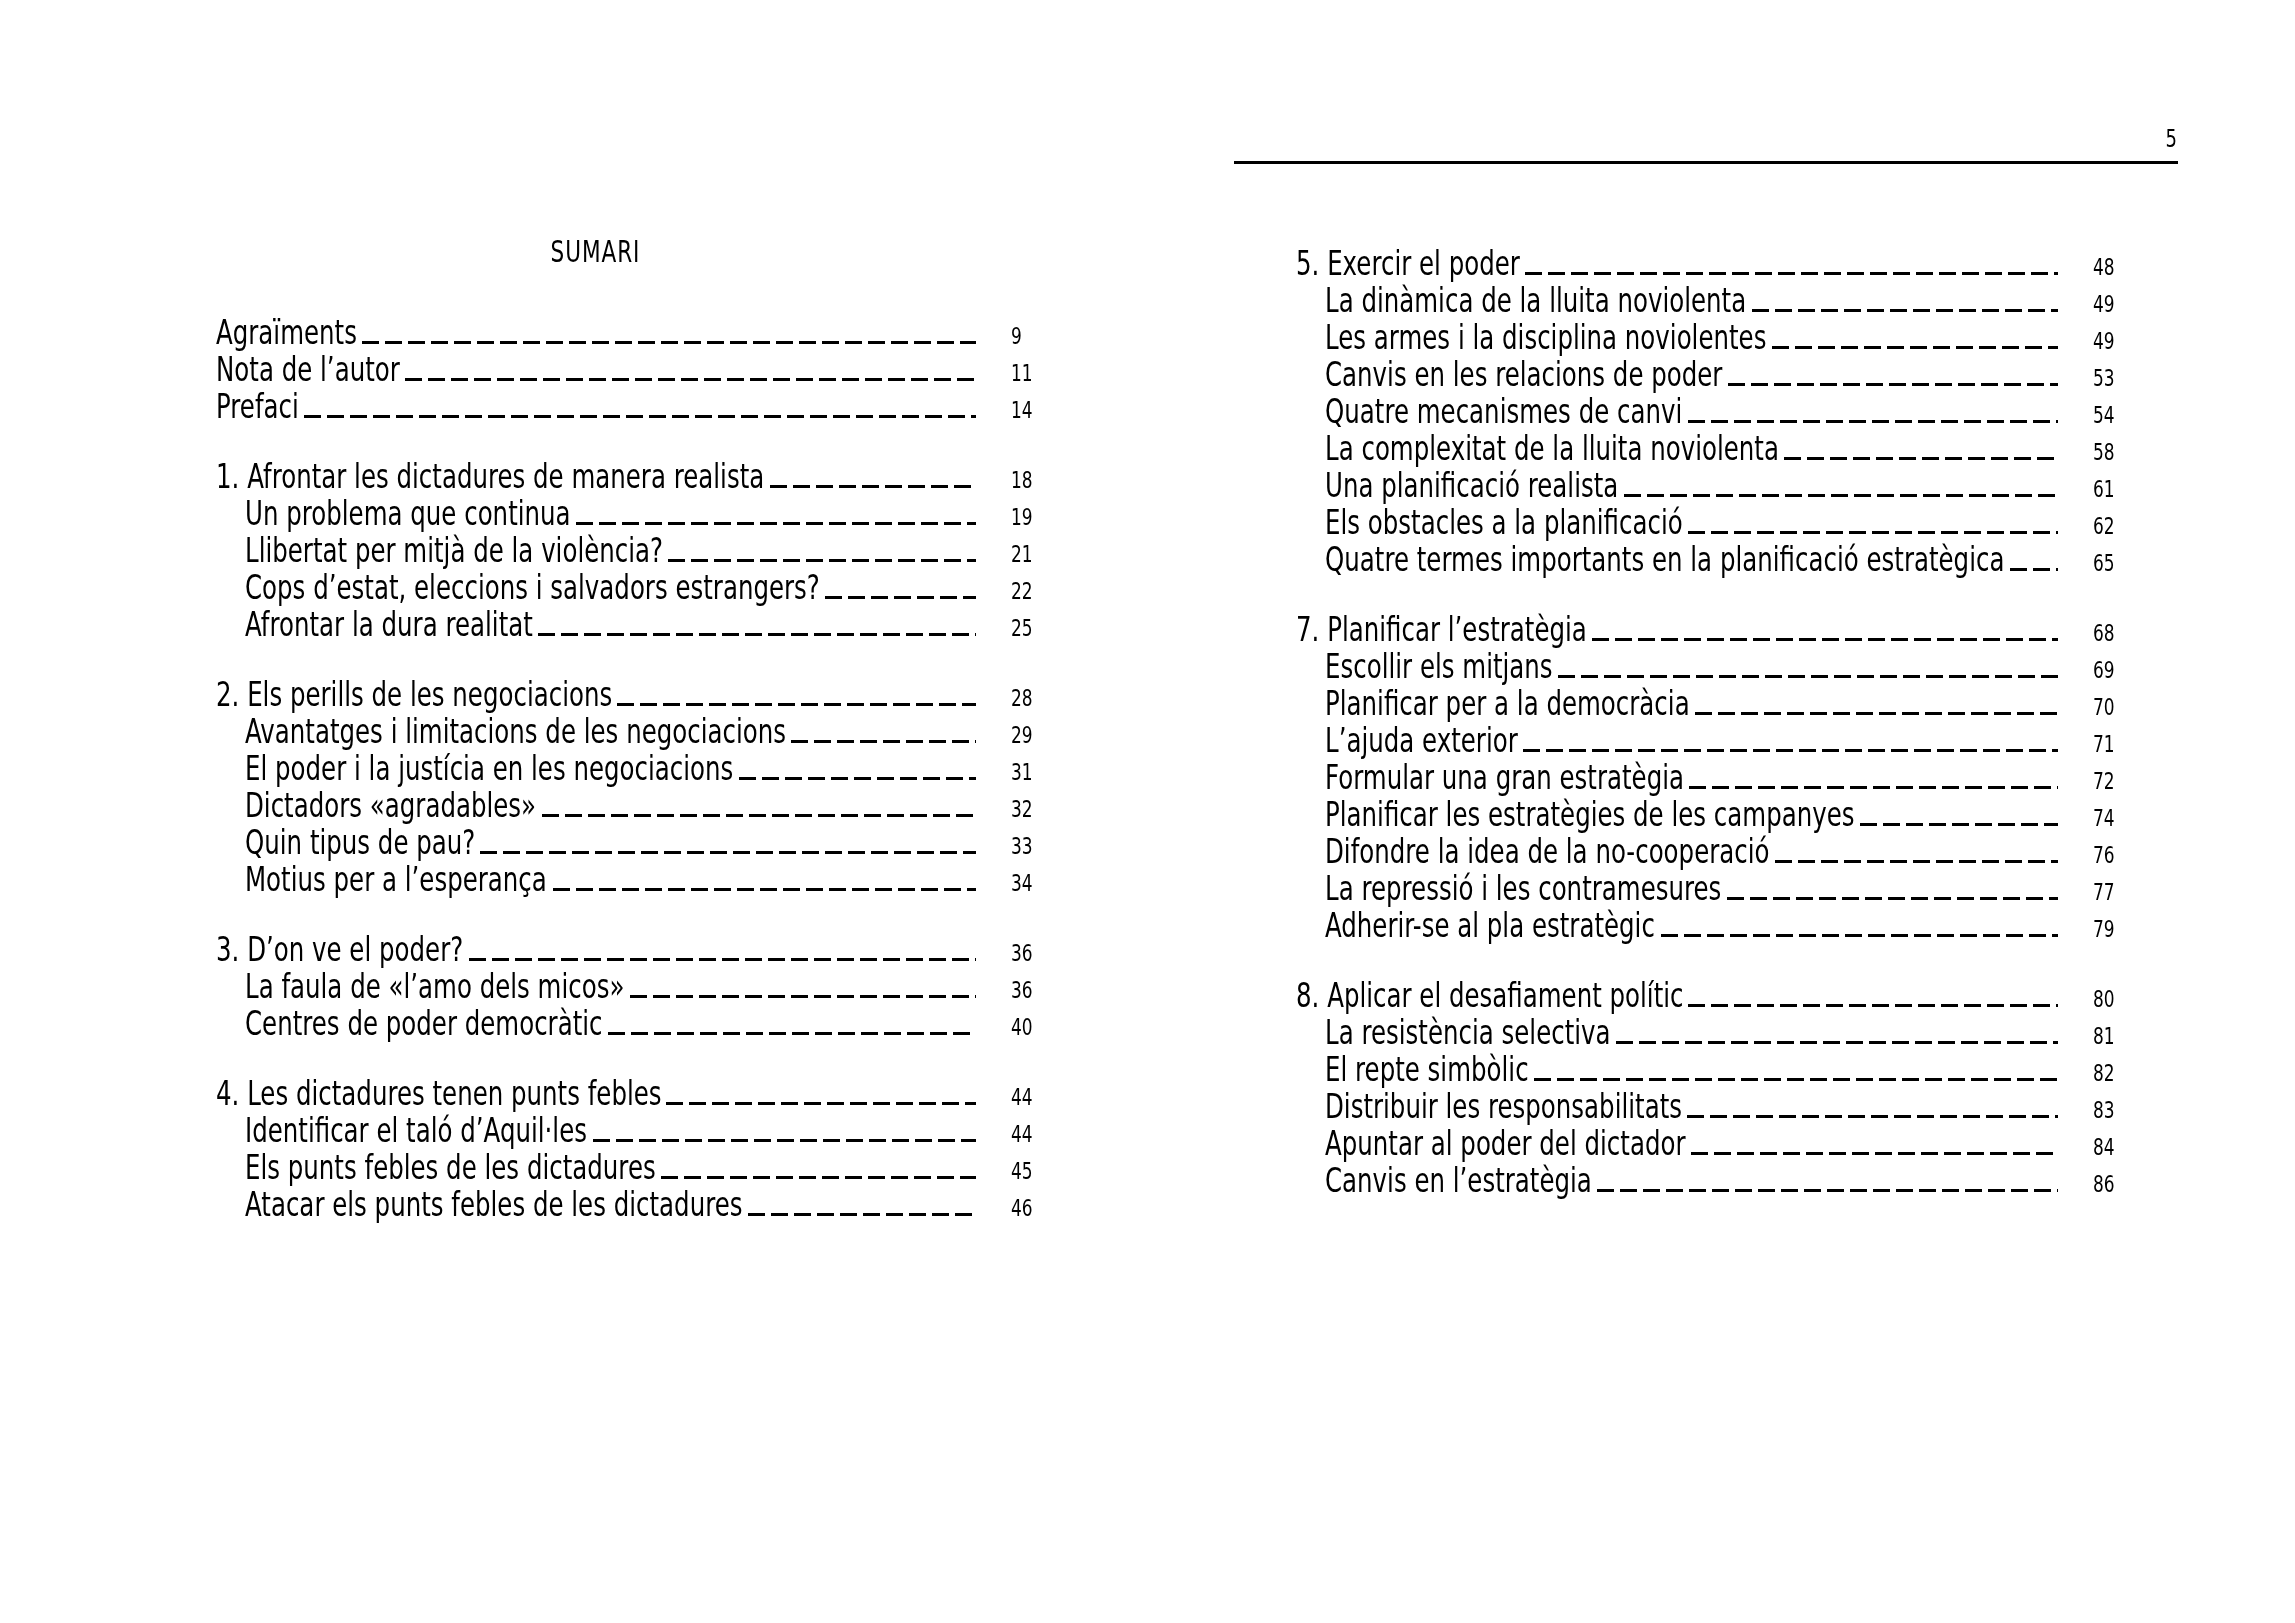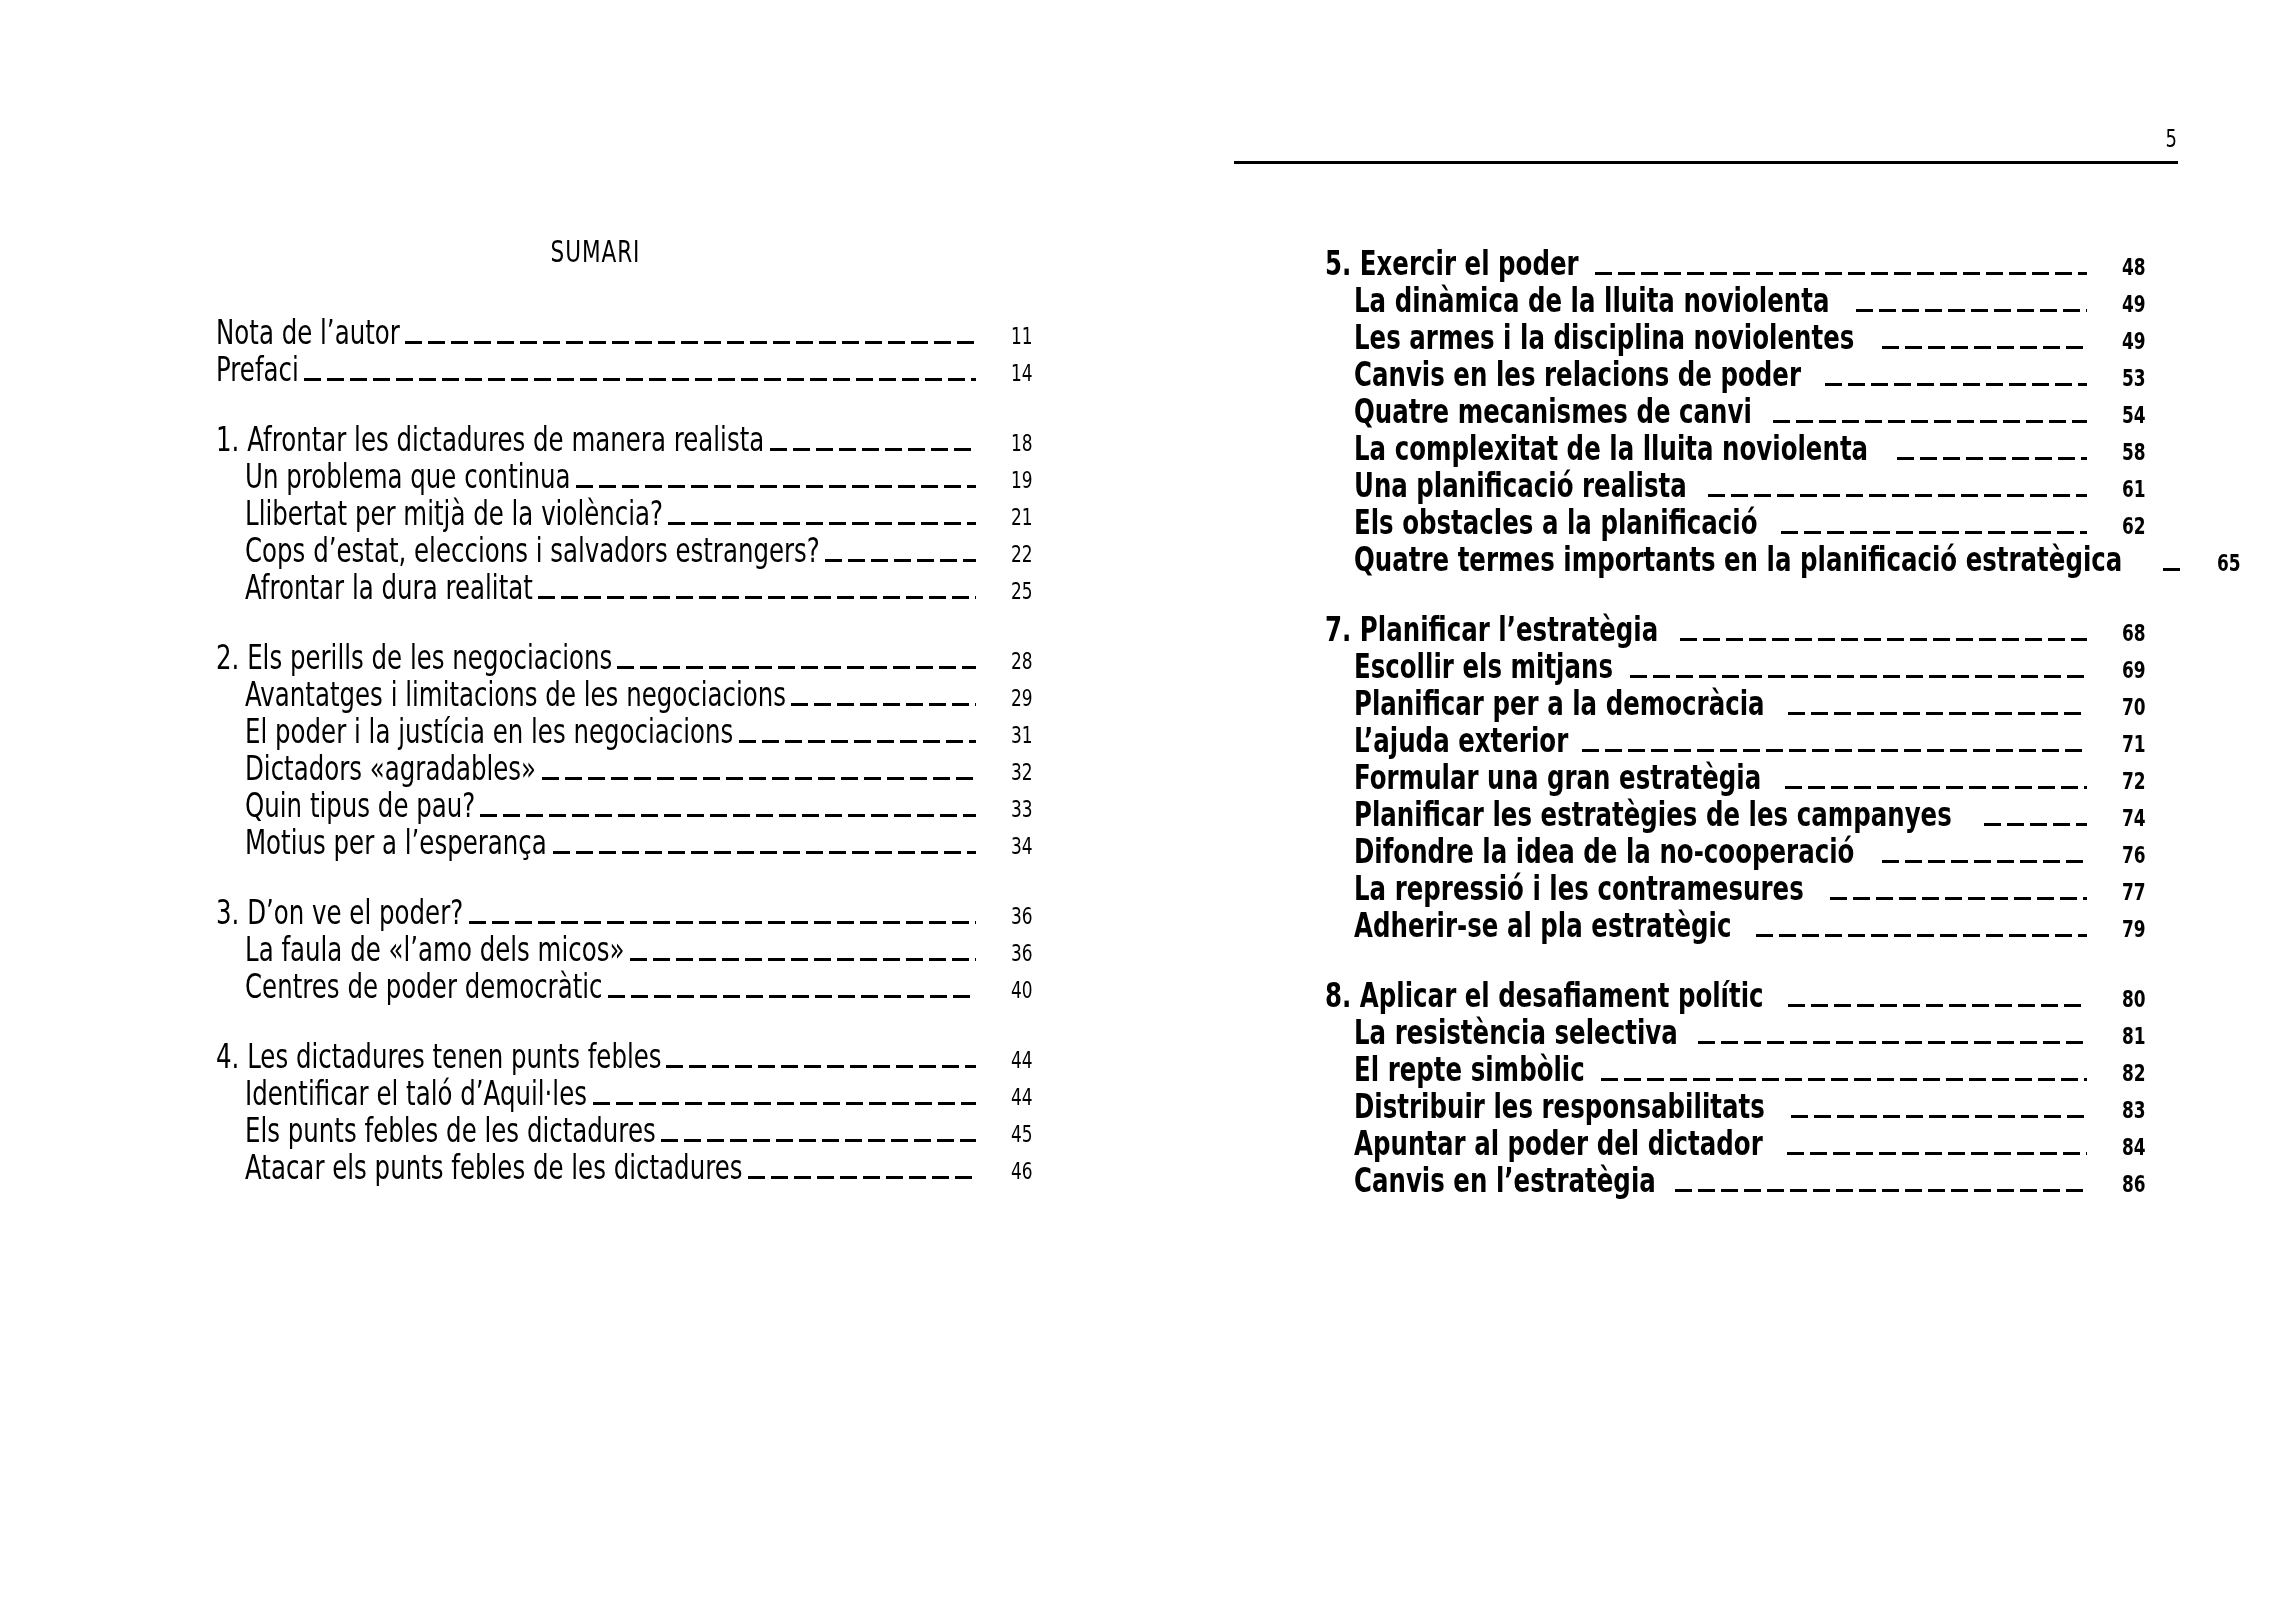--- a/index.html
+++ b/index.html
@@ -40,21 +40,21 @@
     left:1234px;top:161px;width:944px;height:3.3px;
     background:#000;
   }
 
   .toc{
     position:absolute;
     line-height:37px;
     font-size:34px;
   }
   .toc-left{left:216px;top:314px;width:847px;}
-  .toc-right{left:1325px;top:245px;width:849px;font-weight:bold;}
+  .toc-right{left:1296px;top:245px;width:849px;}
 
   .row{
     display:flex;
     align-items:baseline;
     height:37px;
     white-space:nowrap;
   }
   .row.gap{margin-top:33px;}
   .row.indent{padding-left:29.4px;}
 
@@ -78,20 +78,25 @@
 <body>
 
 <div class="canvas">
 
   <div class="toc-title">
     <span class="cx center">SUMARI</span>
   </div>
 
   <div class="toc toc-left">
 
+  <div class="row">
+        <span class="label cx" style="margin-right: -55px;">Agraïments</span>
+        <span class="leader"></span>
+        <span class="num"><span class="cx">9</span></span>
+      </div>
       <div class="row">
         <span class="label cx" style="margin-right: -71px;">Nota de l’autor</span>
         <span class="leader"></span>
         <span class="num"><span class="cx">11</span></span>
       </div>
       <div class="row">
         <span class="label cx" style="margin-right: -32px;">Prefaci</span>
         <span class="leader"></span>
         <span class="num"><span class="cx">14</span></span>
       </div>

